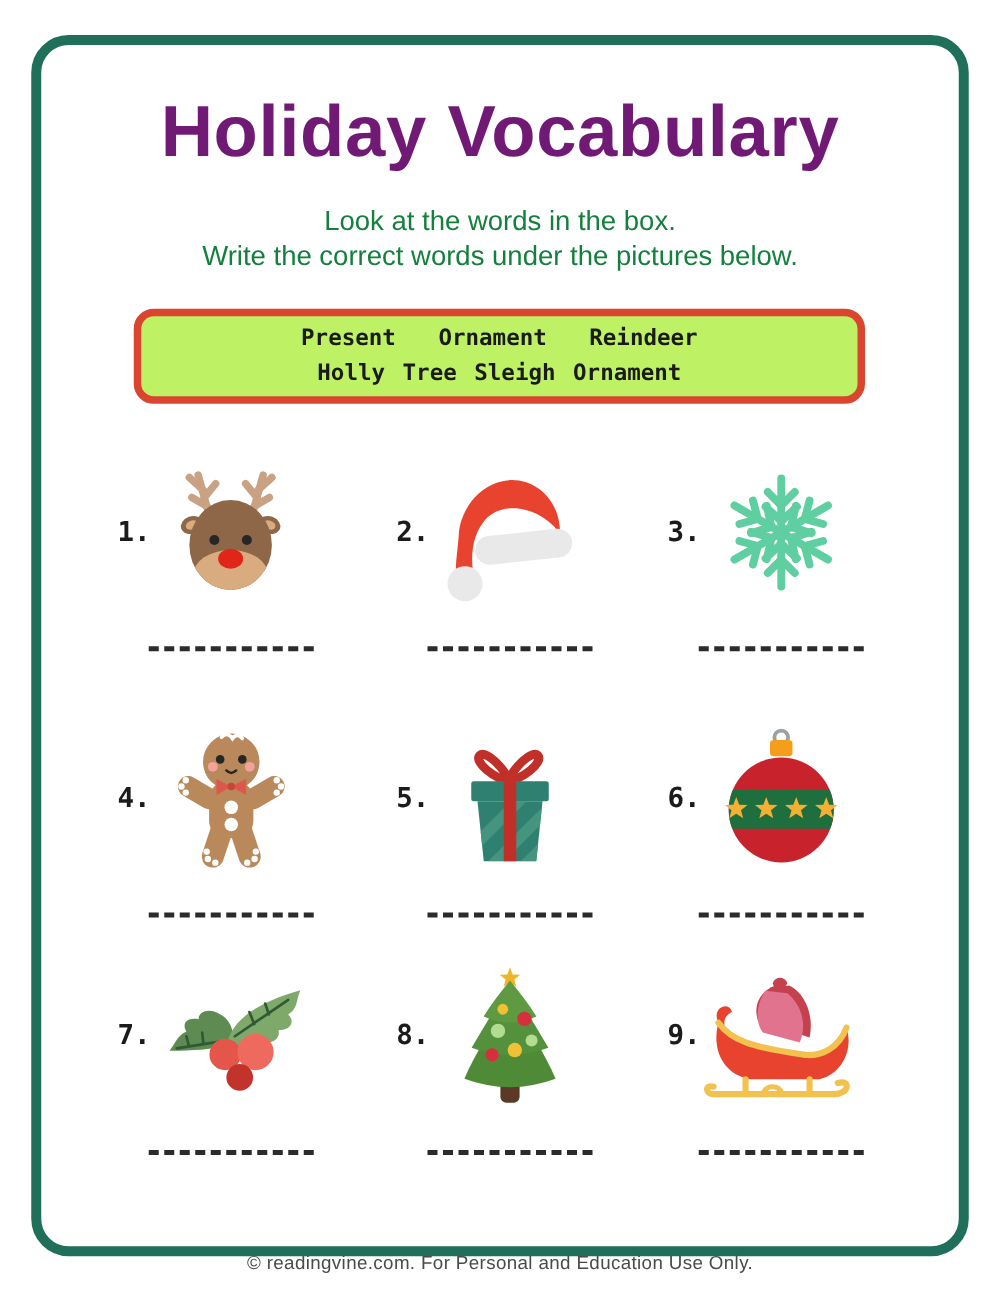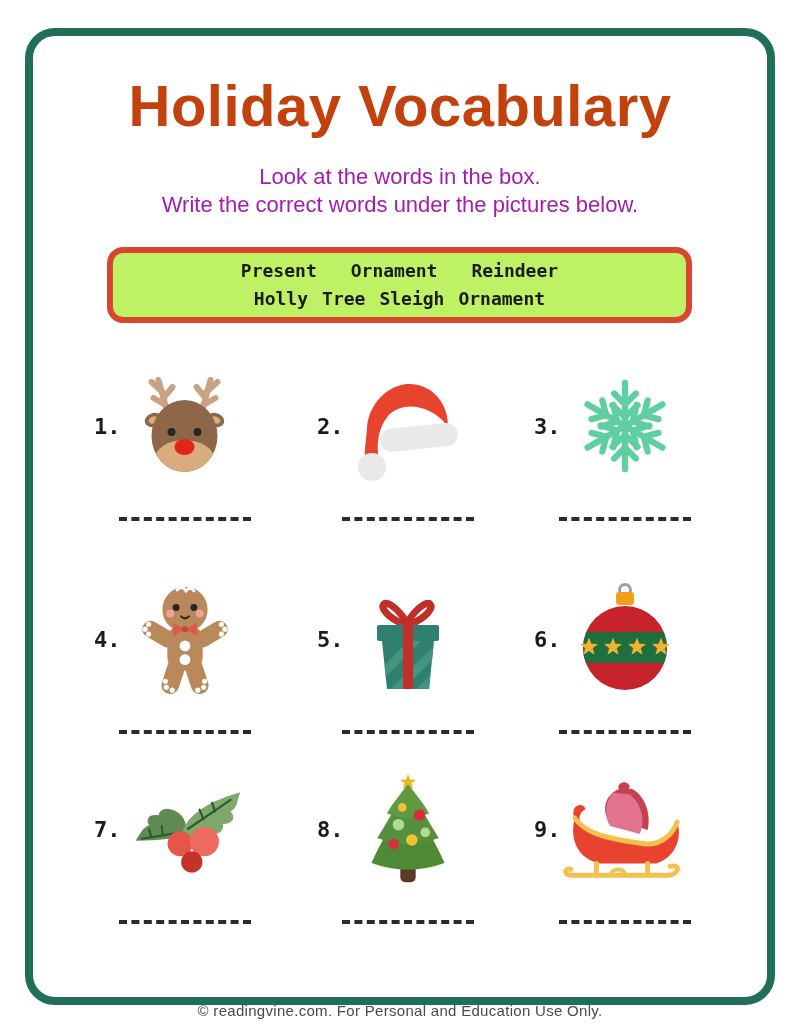--- a/index.html
+++ b/index.html
@@ -6,25 +6,25 @@
   body{
     width:800px;height:1035px;position:relative;background:#ffffff;
     font-family:"Liberation Sans",sans-serif;overflow:hidden;
   }
   .frame{
     position:absolute;left:25px;top:28px;width:750px;height:977px;
     border:8px solid #1f6f5b;border-radius:30px;box-sizing:border-box;
   }
   .title{
     position:absolute;left:0;top:72px;width:100%;text-align:center;
-    font-size:58px;font-weight:bold;color:#c2410c;letter-spacing:.5px;margin:0;
+    font-size:58px;font-weight:bold;color:#701a75;letter-spacing:.5px;margin:0;
   }
   .instr{
     position:absolute;left:0;top:163px;width:100%;text-align:center;
-    font-size:22px;line-height:28px;color:#a21caf;
+    font-size:22px;line-height:28px;color:#15803d;
   }
   .word-box{
     position:absolute;left:107px;top:247px;width:585px;height:76px;
     border:6px solid #da452f;border-radius:16px;box-sizing:border-box;
     display:flex;flex-direction:column;justify-content:center;align-items:center;
     background:#bef264;
   }
   .wrow{
     display:flex;justify-content:center;align-items:center;
     font-family:"DejaVu Sans Mono",monospace;font-weight:bold;font-size:18px;color:#1b1b1b;

